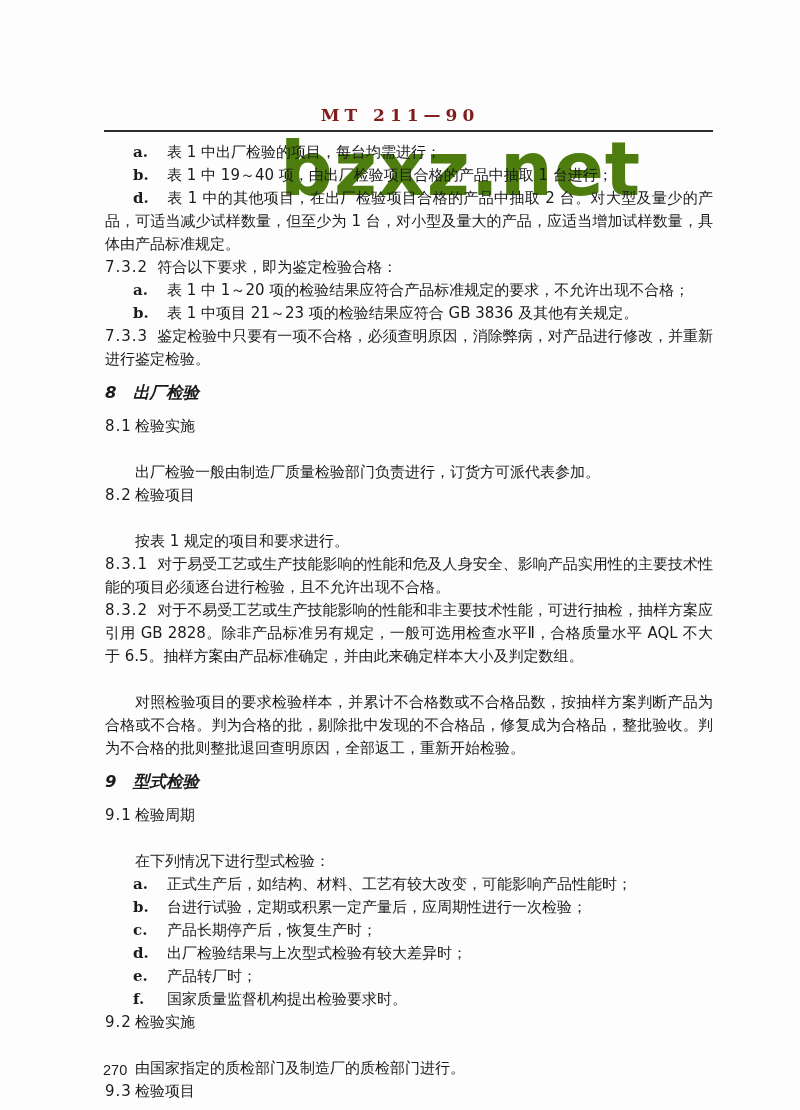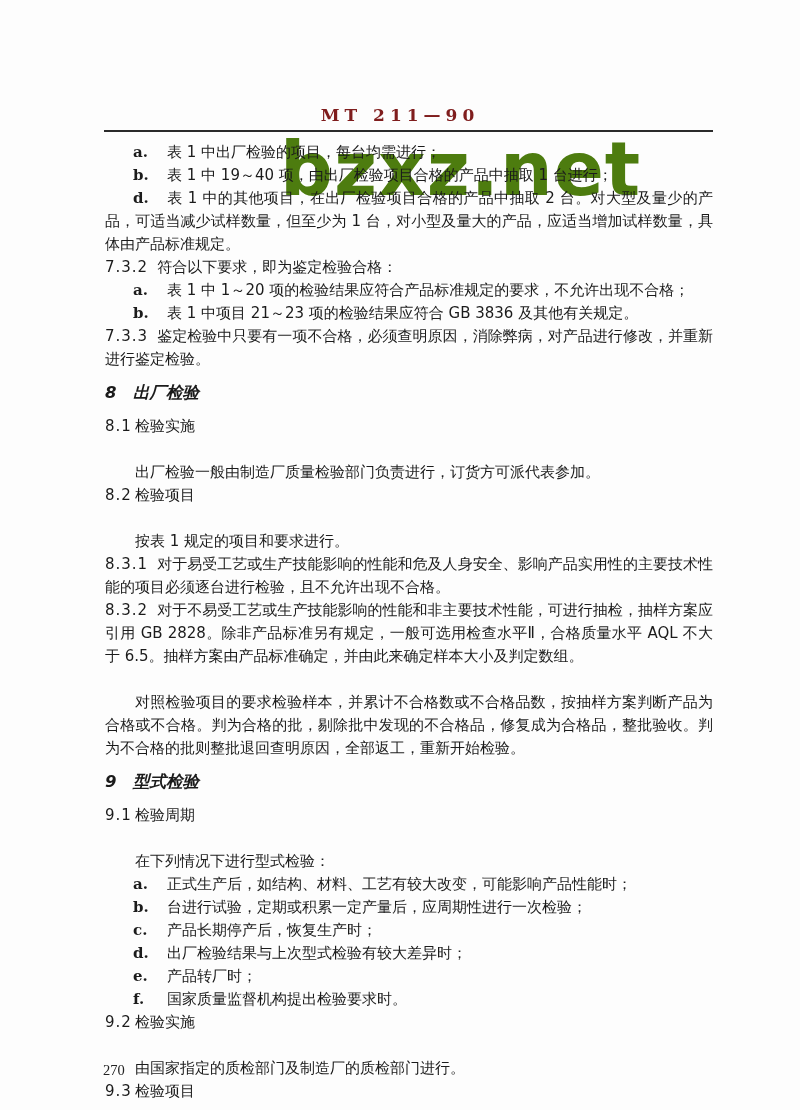--- a/index.html
+++ b/index.html
@@ -32,21 +32,21 @@
   .item{text-indent:28px;}
   .item .marker{display:inline-block;width:34px;text-indent:0;font-weight:bold;font-family:"DejaVu Serif",serif;}
   .clause .num{display:inline-block;margin-right:9px;letter-spacing:1px;}
   .para{text-indent:30px;margin-top:23px;}
   .section{font-size:16.5px;font-weight:bold;margin:10px 0 11px;font-style:italic;}
   .section .num-h{display:inline-block;min-width:28px;}
   .subsection{font-weight:normal;}
   .subsection .num-h{display:inline-block;min-width:30px;letter-spacing:1px;}
   .page-number{
     position:absolute;left:103px;top:1062px;z-index:1;
-    font-family:Liberation Serif, serif;font-size:14.5px;color:#222;
+    font-family:Liberation Sans, sans-serif;font-size:14.5px;color:#222;
   }
 </style>
 </head>
 <body>
 
 <div class="page">
   <div class="watermark">bzxz.net</div>
   <div class="doc-header">MT 211—90</div>
   <div class="header-rule"></div>
   <div class="content">

